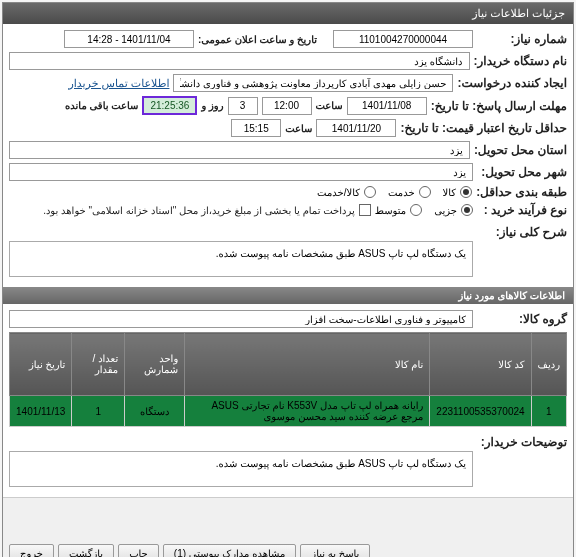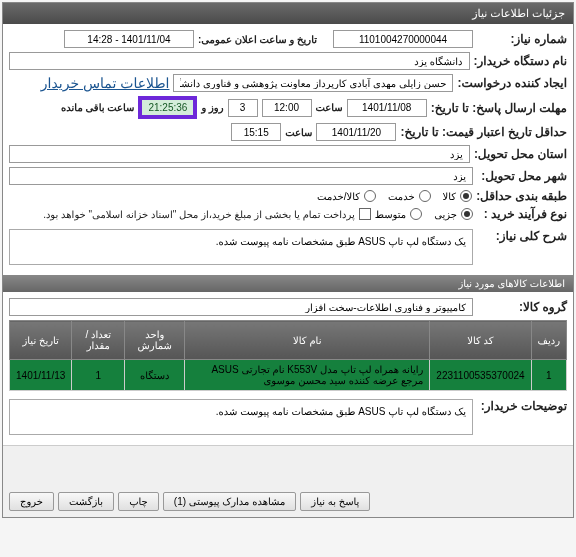--- a/index.html
+++ b/index.html
@@ -92,63 +92,64 @@
 .checkbox {
   width: 12px;
   height: 12px;
   border: 1px solid #666;
   background: #fff;
   display: inline-block;
 }
 .link-text {
   color: #1a5490;
   text-decoration: underline;
-  font-size: 14px;
+  font-size: 11px;
   cursor: pointer;
 }
 .time-remaining {
   background: #d4edda;
   color: #155724;
   padding: 2px 6px;
   font-size: 10px;
-  border: 4px solid #6d28d9;
+  border: 2px solid #6d28d9;
 }
 .section-title {
   background: linear-gradient(to bottom, #888, #666);
   color: #fff;
   padding: 3px 8px;
   font-size: 10px;
-  font-weight: normal;
+  font-weight: bold;
 }
 .table {
   width: 100%;
   border-collapse: collapse;
   font-size: 10px;
 }
 .table th {
   background: linear-gradient(to bottom, #777, #555);
   color: #fff;
-  padding: 8px 6px;
+  padding: 20px 6px;
   border: 1px solid #888;
   font-weight: normal;
-  text-align: center;
+  text-align: right;
 }
 .table td {
   padding: 4px 6px;
   border: 1px solid #ccc;
   background: #15803d;
   text-align: center;
 }
 .desc-box {
   border: 1px solid #aaa;
   padding: 6px;
   min-height: 36px;
   font-size: 10px;
   text-align: right;
   background: #fff;
+  margin-top: 16px;
 }
 .btn {
   background: linear-gradient(to bottom, #f8f8f8, #e0e0e0);
   border: 1px solid #999;
   padding: 3px 10px;
   font-size: 10px;
   font-family: Tahoma, Arial, sans-serif;
   cursor: pointer;
   border-radius: 2px;
   margin-top: 40px;

